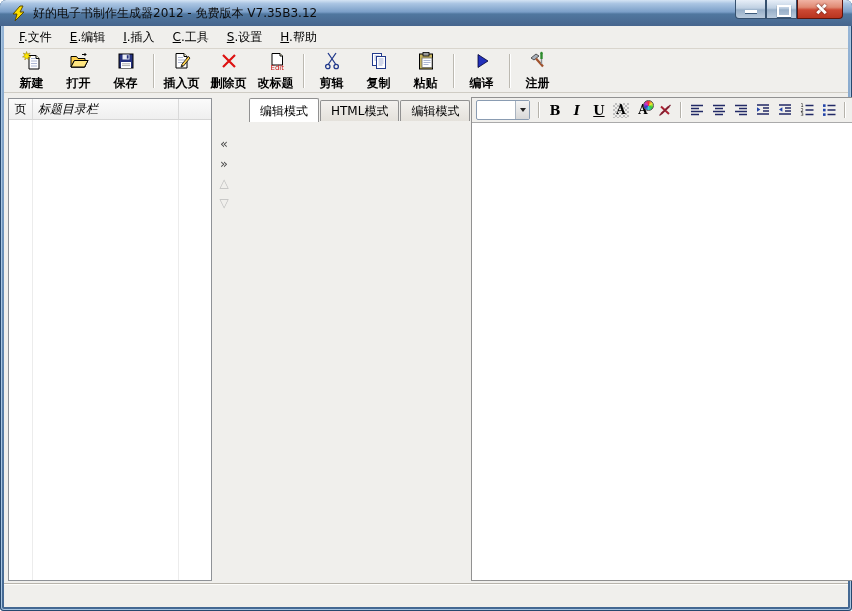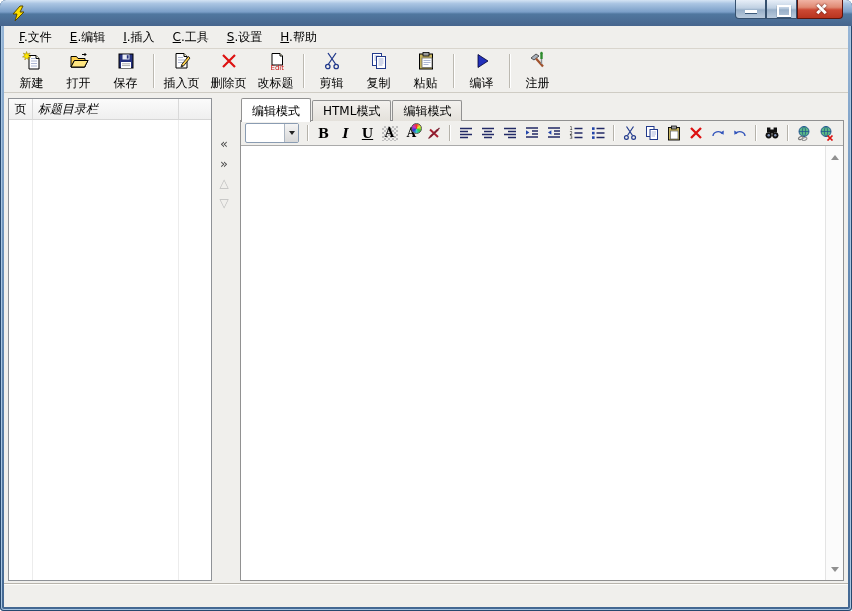--- a/index.html
+++ b/index.html
@@ -35,42 +35,42 @@
   .menubar{height:22px;display:flex;align-items:center;padding-left:6px;
     border-bottom:1px solid #d9d5cd;background:#f0efec;flex:0 0 auto;}
   .menu-item{padding:2px 9px;cursor:default;}
   .menu-item .hotkey{text-decoration:underline;}
   
   .toolbar{height:43px;display:flex;align-items:center;padding-left:4px;
     border-bottom:1px solid #cfccc4;background:#f0efec;flex:0 0 auto;}
   .tb-btn{width:47px;height:39px;display:flex;flex-direction:column;align-items:center;
     justify-content:center;gap:6px;}
   .tb-btn svg{width:20px;height:20px;}
-  .tb-label{font-size:12px;line-height:13px;white-space:nowrap;}
+  .tb-label{font-size:12px;line-height:13px;white-space:nowrap;font-weight:bold;}
   .tb-sep{width:1px;height:34px;background:#bcb9b1;box-shadow:1px 0 0 #fff;margin:0 4px;flex:0 0 auto;}
   
   .main{flex:1 1 auto;display:flex;min-height:0;padding:5px 4px 2px 4px;}
   .left-panel{width:202px;background:#fff;border:1px solid #8f9297;display:flex;
     flex-direction:column;flex:0 0 auto;position:relative;}
   .lp-header{height:20px;display:flex;background:linear-gradient(#fbfbfb,#efefef);
     border-bottom:1px solid #d6d6d6;flex:0 0 auto;}
   .lp-col{display:flex;align-items:center;padding-left:5px;border-right:1px solid #d9d9d9;box-sizing:border-box;}
   .lp-col.c1{width:24px;justify-content:center;padding-left:0;}
   .lp-col.c2{width:146px;font-style:italic;}
   .lp-col.c3{flex:1;border-right:none;}
   .lp-body{flex:1;position:relative;}
   .lp-line{position:absolute;top:0;bottom:0;width:1px;background:#ececec;}
   
   .splitter{width:24px;display:flex;flex-direction:column;align-items:center;flex:0 0 auto;
     padding-top:36px;gap:2px;}
   .split-btn{width:18px;height:18px;display:flex;align-items:center;justify-content:center;
     font-size:13px;color:#4a4a4a;background:transparent;}
   .split-btn.dim{color:#bdbdbd;font-size:12px;}
   
-  .right-panel{flex:1;display:flex;flex-direction:column;min-width:0;margin-left:4px;}
+  .right-panel{flex:1;display:flex;flex-direction:row;min-width:0;margin-left:12px;}
   .tabstrip{height:23px;display:flex;align-items:flex-end;padding-left:1px;flex:0 0 auto;position:relative;z-index:2;}
   .tab{padding:3px 10px 2px;border:1px solid #919191;border-bottom:none;margin-right:1px;
     background:linear-gradient(#f3f1ee,#e4e1db);border-radius:2px 2px 0 0;height:15px;line-height:15px;}
   .tab.active{background:#fff;height:18px;line-height:18px;position:relative;top:1px;}
   .tab-panel{flex:1;border:1px solid #919191;background:#f0efec;display:flex;flex-direction:column;
     min-height:0;margin-top:-1px;}
   
   .ed-toolbar{height:24px;display:flex;align-items:center;padding:0 4px;gap:1px;flex:0 0 auto;}
   .ed-btn{width:21px;height:20px;display:flex;align-items:center;justify-content:center;position:relative;}
   .ed-btn svg{width:16px;height:16px;}
@@ -108,20 +108,21 @@
 </head>
 <body>
 
 <div class="window">
 
   <div class="titlebar">
     <svg class="app-icon" viewBox="0 0 17 17">
       <rect x="0" y="0" width="17" height="17" fill="none"></rect>
       <path d="M10 1L3 9h4l-2 7 9-9h-4l3-6z" fill="#ffe000" stroke="#5a4a00" stroke-width="1"></path>
     </svg>
+    <span class="title-text">好的电子书制作生成器2012 - 免费版本 V7.35B3.12</span>
     <div class="caption-buttons">
       <div class="cap-btn first">
           <span class="glyph-min"></span>
         </div>
       <div class="cap-btn">
           <span class="glyph-max"></span>
         </div>
       <div class="cap-btn close">
           <span class="glyph-close"></span>
         </div>

